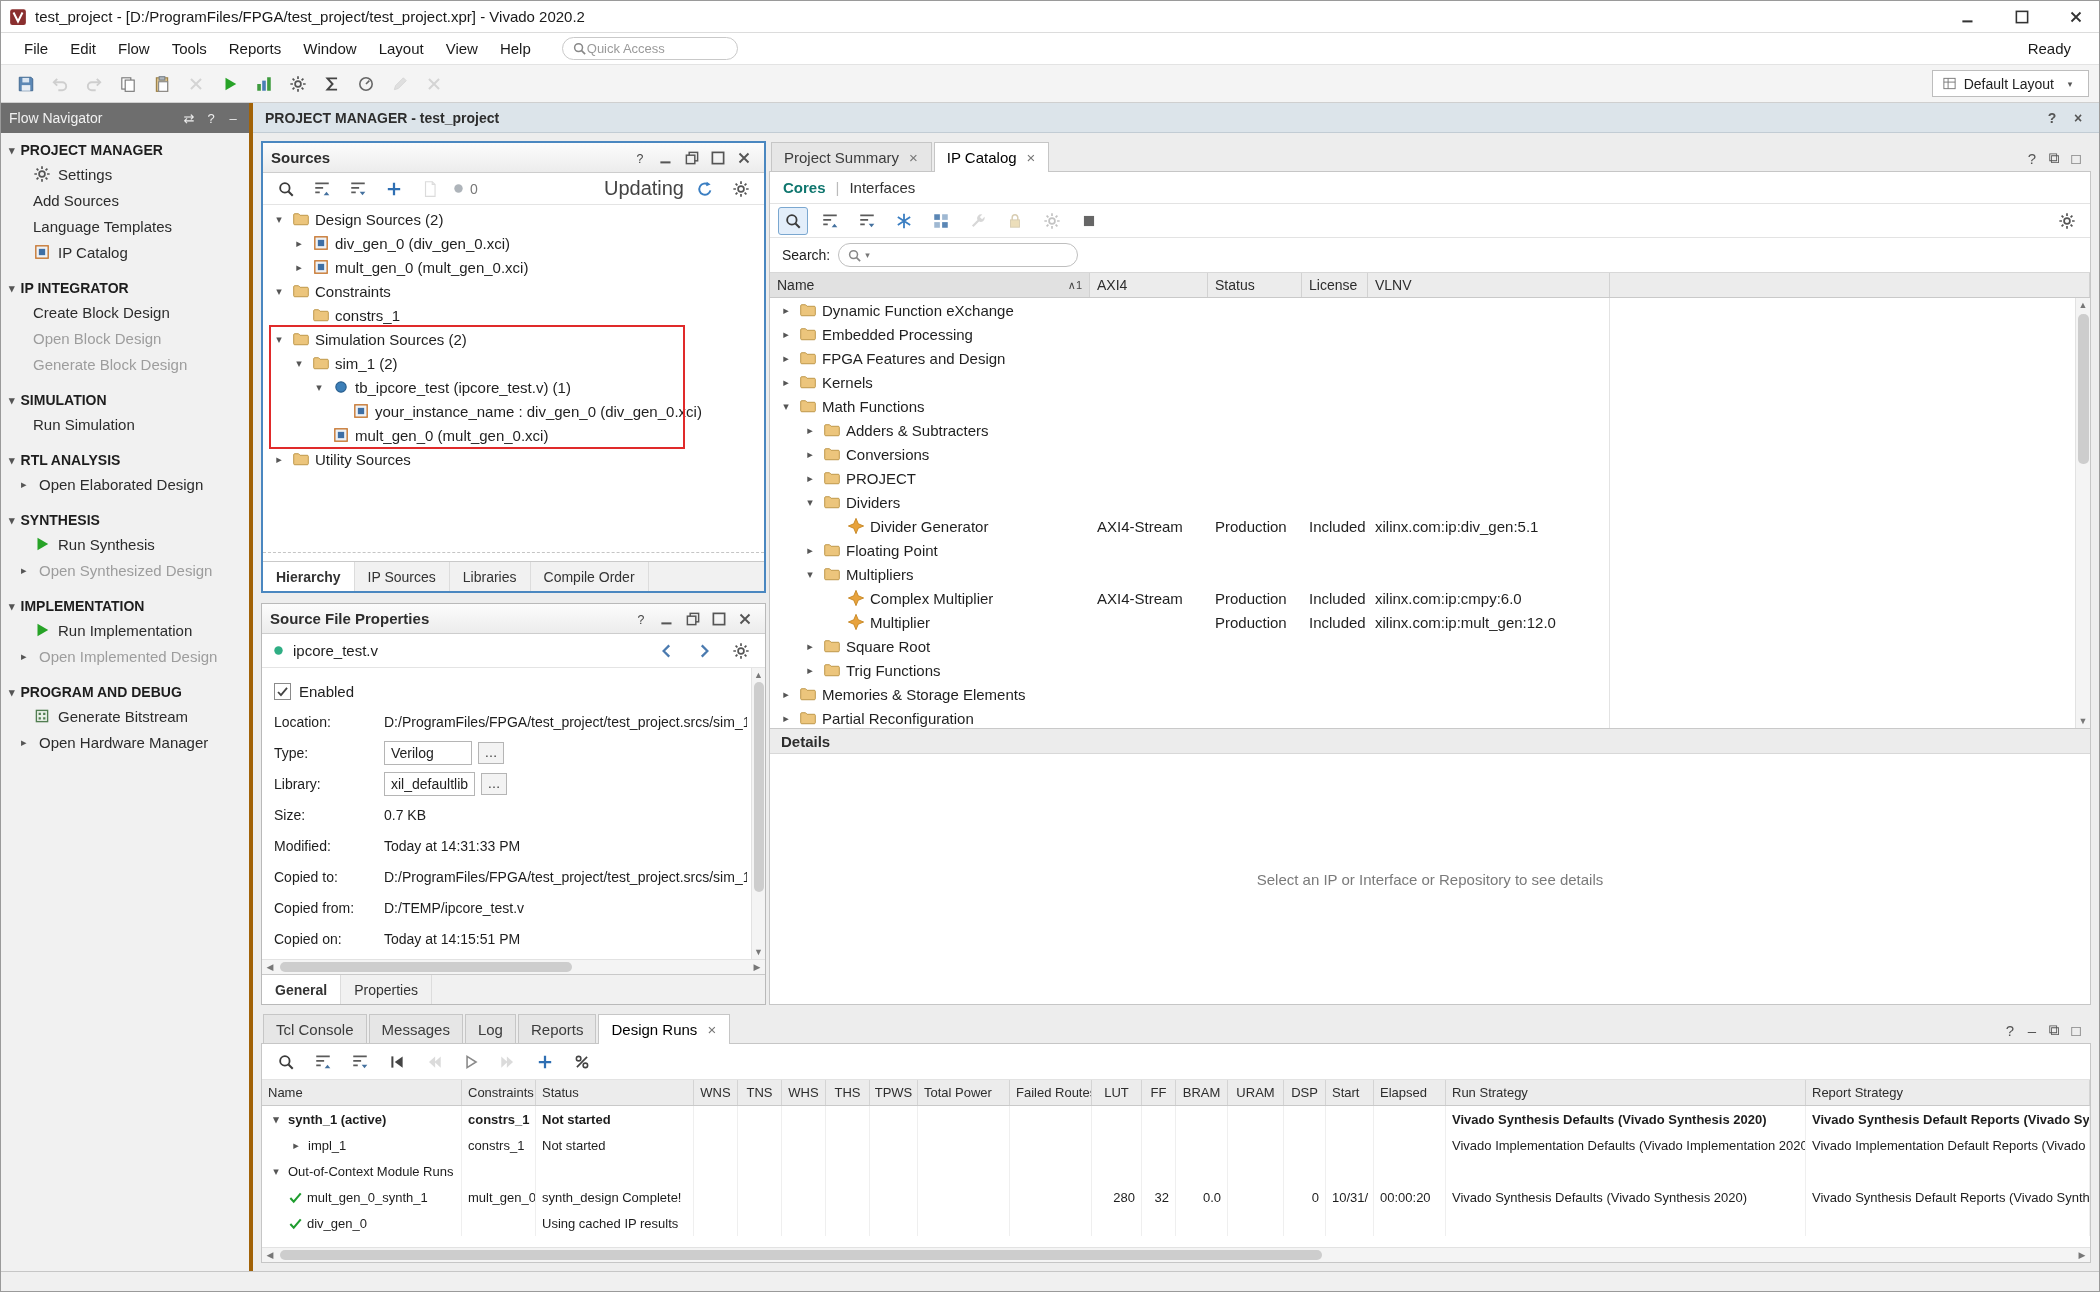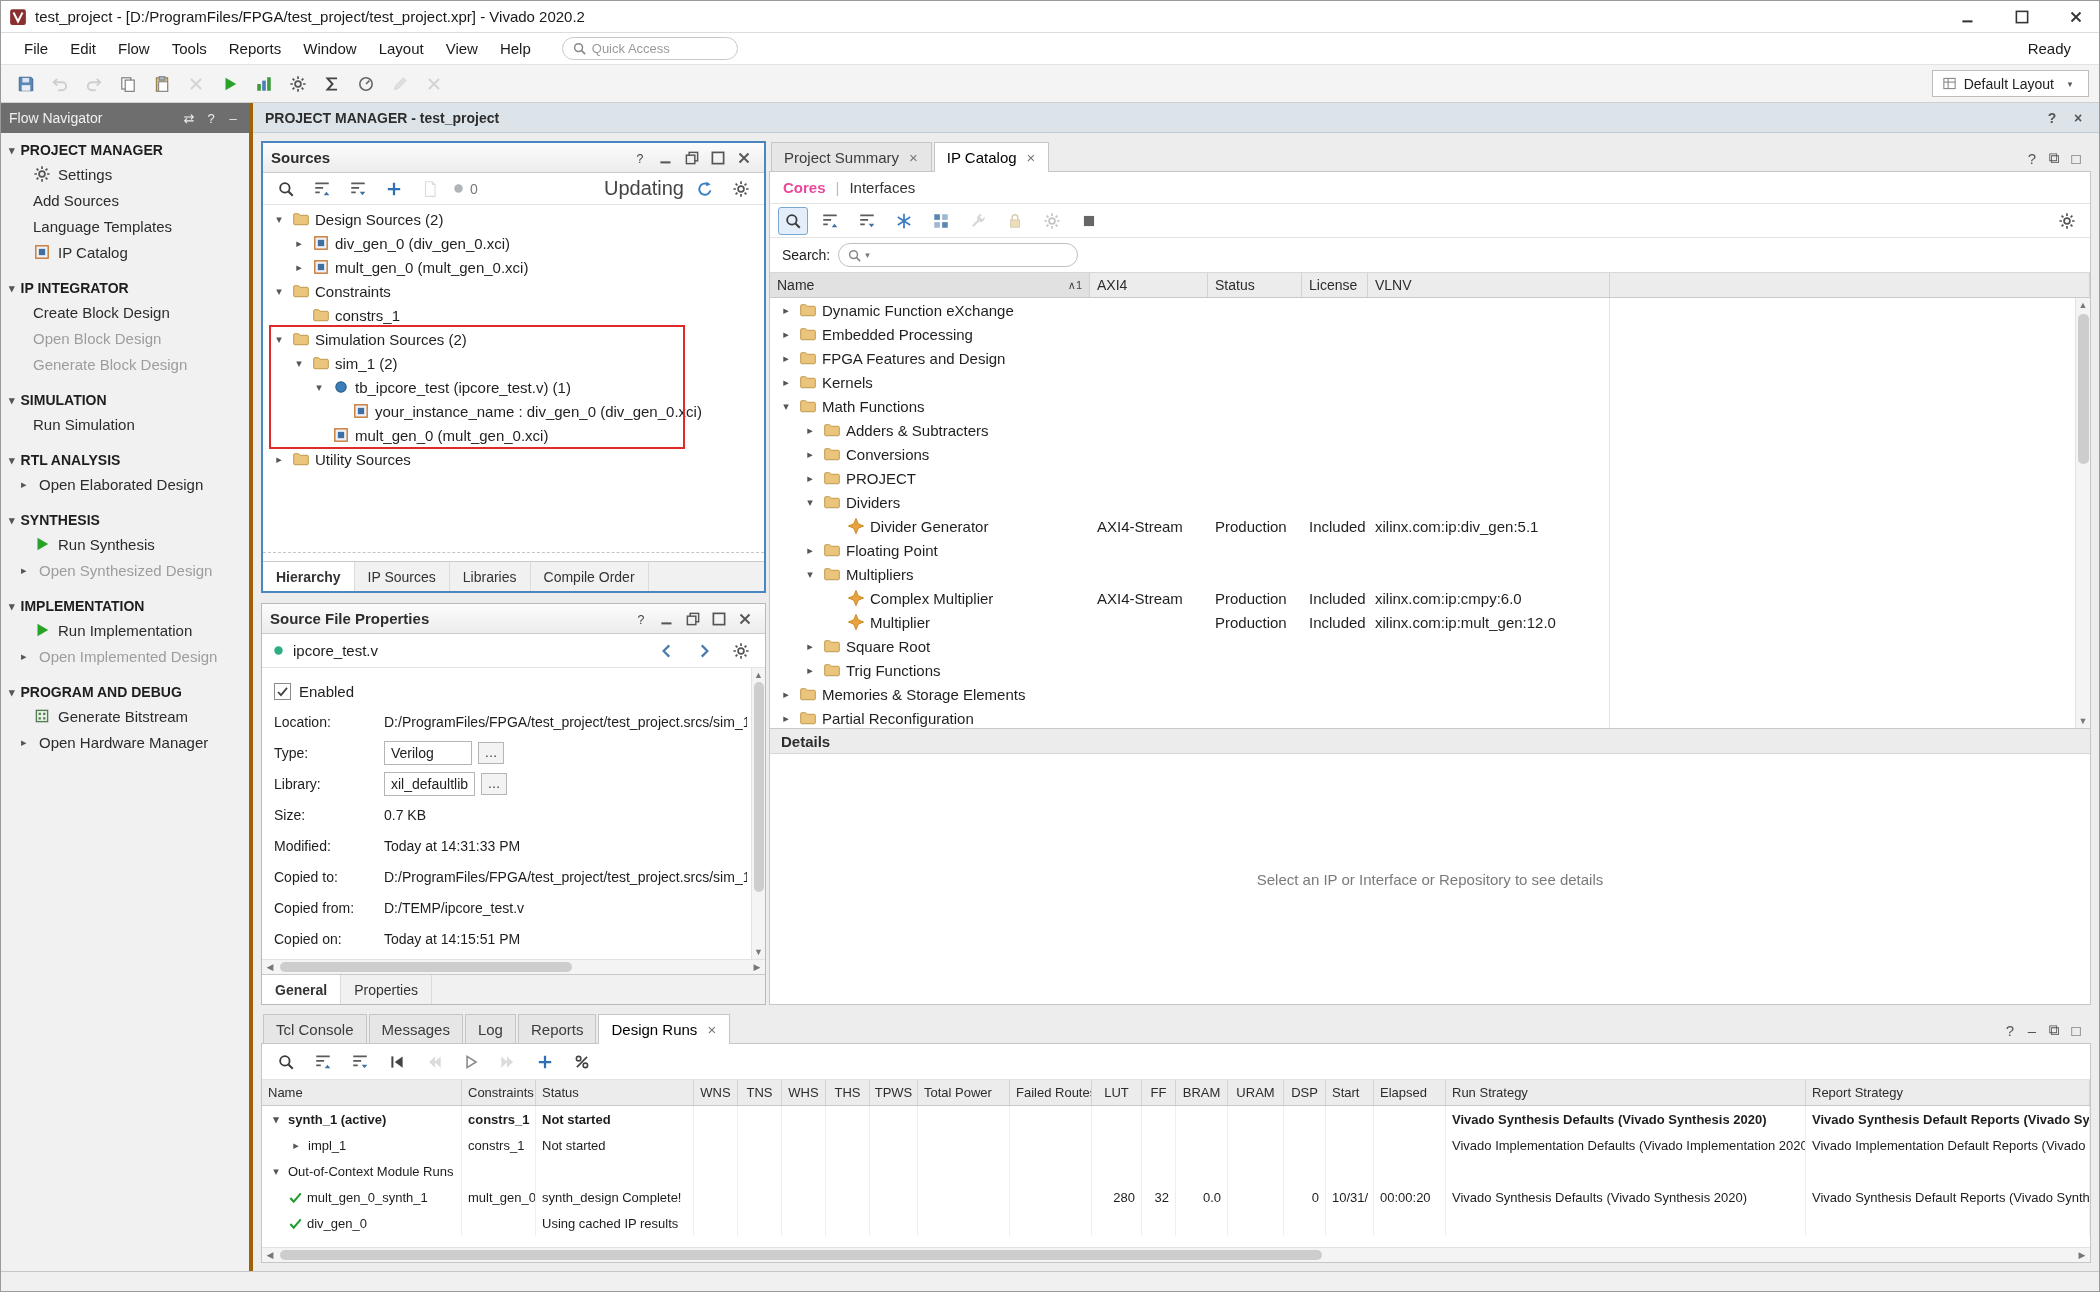--- a/index.html
+++ b/index.html
@@ -13,21 +13,21 @@
 
   
   .titlebar { height:32px; background:#fff; border-bottom:1px solid #dcdcdc; display:flex; align-items:center; padding-left:8px; gap:8px; flex:none; }
   .titlebar .title { font-size:15px; color:#1a1a1a; }
   .titlebar .spacer { flex:1; }
   .winbtn { width:46px; height:31px; display:flex; align-items:center; justify-content:center; }
 
   
   .menubar { height:32px; background:#fff; border-bottom:1px solid #e3e3e3; display:flex; align-items:center; padding:0 6px 0 12px; flex:none; }
   .menu-item { padding:4px 11px; color:#1a1a1a; }
-  .quickaccess { margin-left:20px; width:176px; height:23px; border:1px solid #c9c9c9; border-radius:12px; display:flex; align-items:center; gap:5px; padding:0 9px; color:#9a9a9a; font-size:13px; background:#fff; }
+  .quickaccess { margin-left:20px; width:176px; height:23px; border:1px solid #c9c9c9; border-radius:12px; display:flex; align-items:center; padding:0 9px; color:#9a9a9a; font-size:13px; background:#fff; }
   .menubar .spacer { flex:1; }
   .ready { padding-right:22px; color:#1a1a1a; }
 
   
   .maintoolbar { height:38px; background:#f4f4f4; border-bottom:1px solid #cfcfcf; display:flex; align-items:center; gap:4px; padding:0 10px; flex:none; }
   .icbtn { width:30px; height:28px; display:inline-flex; align-items:center; justify-content:center; border-radius:3px; border:1px solid transparent; }
   .icbtn.disabled { opacity:.35; }
   .icbtn.pressed { border:1px solid #7aa7d0; background:#e3eefa; }
   .layoutselect { margin-left:auto; height:27px; background:#fff; border:1px solid #bdbdbd; display:flex; align-items:center; gap:7px; padding:0 9px; font-size:14px; color:#222; }
 
@@ -111,21 +111,21 @@
   .dtab { height:29px; display:flex; align-items:center; gap:9px; padding:0 12px; background:#e6e6e6; border:1px solid #c6c6c6; border-bottom:none; margin-right:2px; font-size:15px; color:#3c3c3c; }
   .dtab.active { background:#fff; color:#000; height:30px; margin-bottom:-1px; position:relative; z-index:2; }
   .tclose { color:#777; font-size:15px; padding:0 1px; }
   .tabstrip .right { margin-left:auto; display:flex; align-items:center; gap:4px; padding:0 6px 4px 0; }
 
   .ws-body { flex:1; min-height:0; background:#fff; border:1px solid #c6c6c6; display:flex; flex-direction:column; position:relative; z-index:1; }
 
   
   .subtabs { height:32px; flex:none; display:flex; align-items:center; gap:10px; padding:0 13px; border-bottom:1px solid #e3e3e3; font-size:15px; }
   .subtab { color:#333; }
-  .subtab.active { font-weight:700; color:#ec4899; }
+  .subtab.active { font-weight:700; color:#0f766e; }
   .subtab-sep { color:#bbb; }
   .cat-toolbar { height:34px; flex:none; display:flex; align-items:center; gap:7px; padding:0 8px; border-bottom:1px solid #e3e3e3; }
   .cat-toolbar .right { margin-left:auto; }
   .searchrow { height:34px; flex:none; display:flex; align-items:center; gap:8px; padding:0 12px; }
   .searchrow .lbl { font-size:14px; color:#1d1d1d; }
   .searchbox { width:240px; height:24px; border:1px solid #bfbfbf; border-radius:12px; display:flex; align-items:center; gap:3px; padding:0 8px; background:#fff; }
   .searchbox .caret { font-size:9px; color:#777; }
 
   .cat-grid { display:grid; grid-template-columns:320px 118px 94px 66px 242px minmax(0,1fr); }
   .cat-header { height:26px; flex:none; background:#ececec; border-top:1px solid #d8d8d8; border-bottom:1px solid #c9c9c9; font-size:14px; color:#2d2d2d; }

